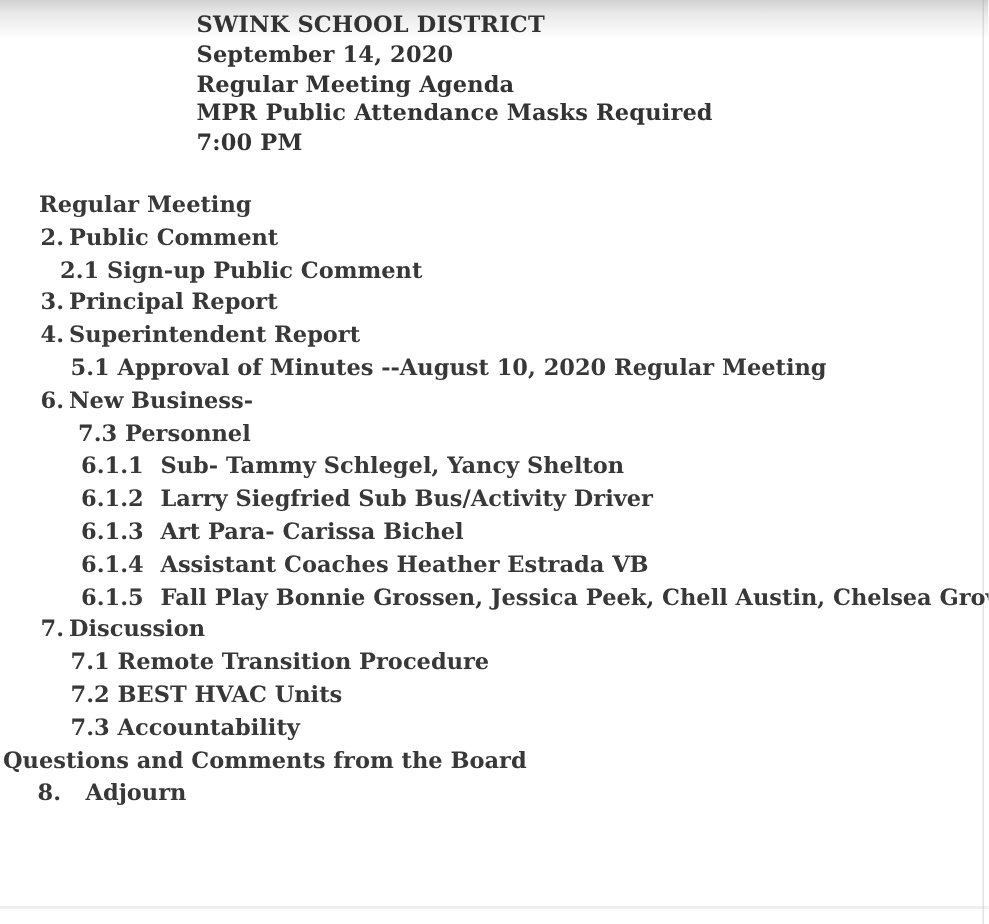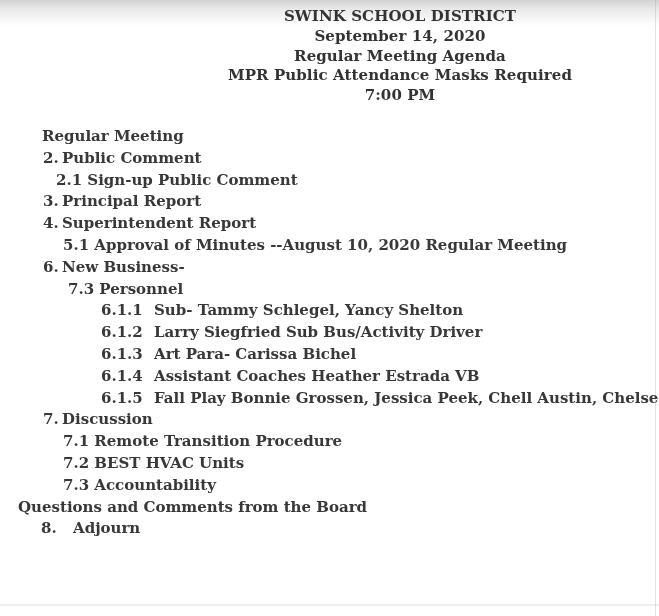--- a/index.html
+++ b/index.html
@@ -32,50 +32,50 @@
   .scan-bottom-smudge {
     position: absolute;
     top: 604px; left: 0;
     width: 659px; height: 2px;
     background: rgba(190,190,190,0.25);
   }
   
   .doc-header {
     position: absolute;
     top: 7px;
-    left: 141px;
+    left: 131px;
     width: 518px;
-    text-align: center;
+    text-align: left;
     font-size: 15px;
     line-height: 19.8px;
     letter-spacing: 0.1px;
     color: #333333;
   }
   
   .agenda {
     position: absolute;
     top: 126px;
     left: 0;
     width: 659px;
     font-size: 15px;
     line-height: 21.8px;
     white-space: nowrap;
     color: #383838;
   }
-  .line { height: 21.8px; margin-left: 16px; }
+  .line { height: 21.8px; }
   .ind2   { padding-left: 2px;  }
   .ind26  { padding-left: 26px; }
   .ind40  { padding-left: 40px; }
   .ind47  { padding-left: 47px; }
   .ind52  { padding-left: 52px; }
   .lvl1   { padding-left: 27px; }
   .lvl1 .num { display: inline-block; width: 19px; }
   .lvl1.wide-num { padding-left: 25px; }
   .lvl1.wide-num .num { width: 32px; }
-  .lvl3   { padding-left: 85px; }
+  .lvl3   { padding-left: 54px; }
   .lvl3 .num { display: inline-block; width: 53px; }
 </style>
 </head>
 <body>
 
 <div class="scan-top-shade"></div>
 <div class="scan-right-line"></div>
 <div class="scan-bottom-smudge"></div>
 
 <div class="doc-header">

